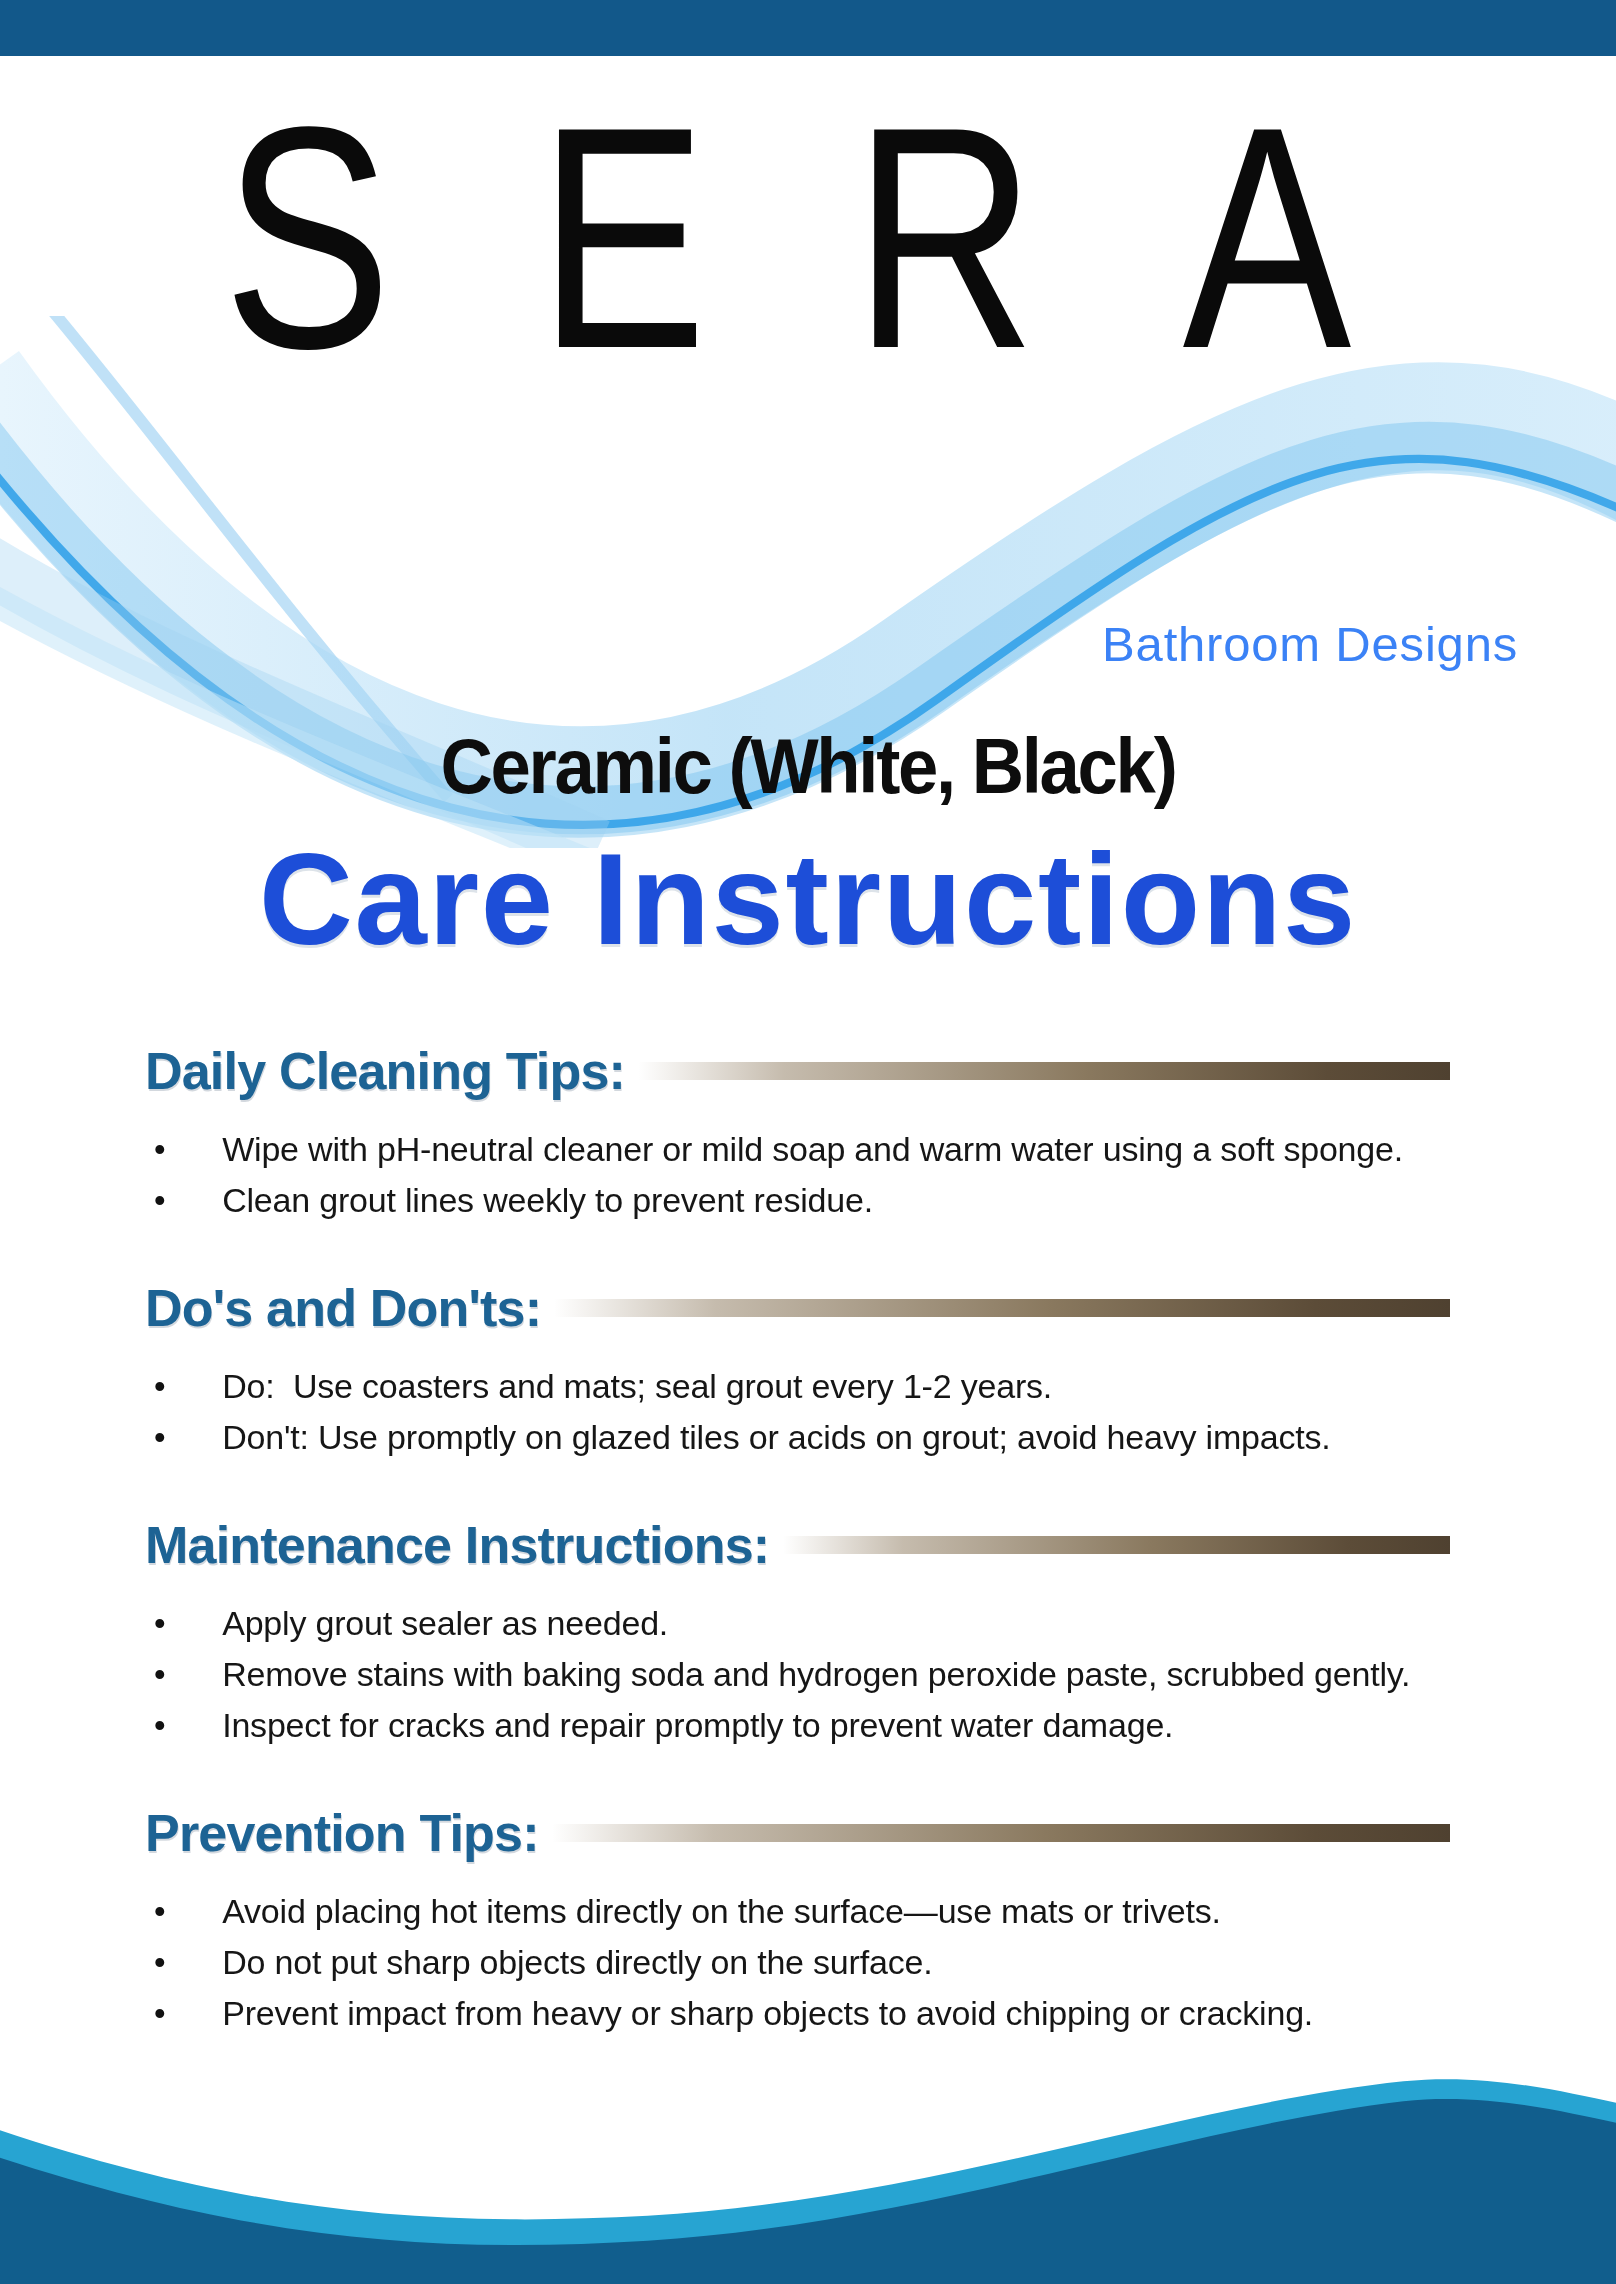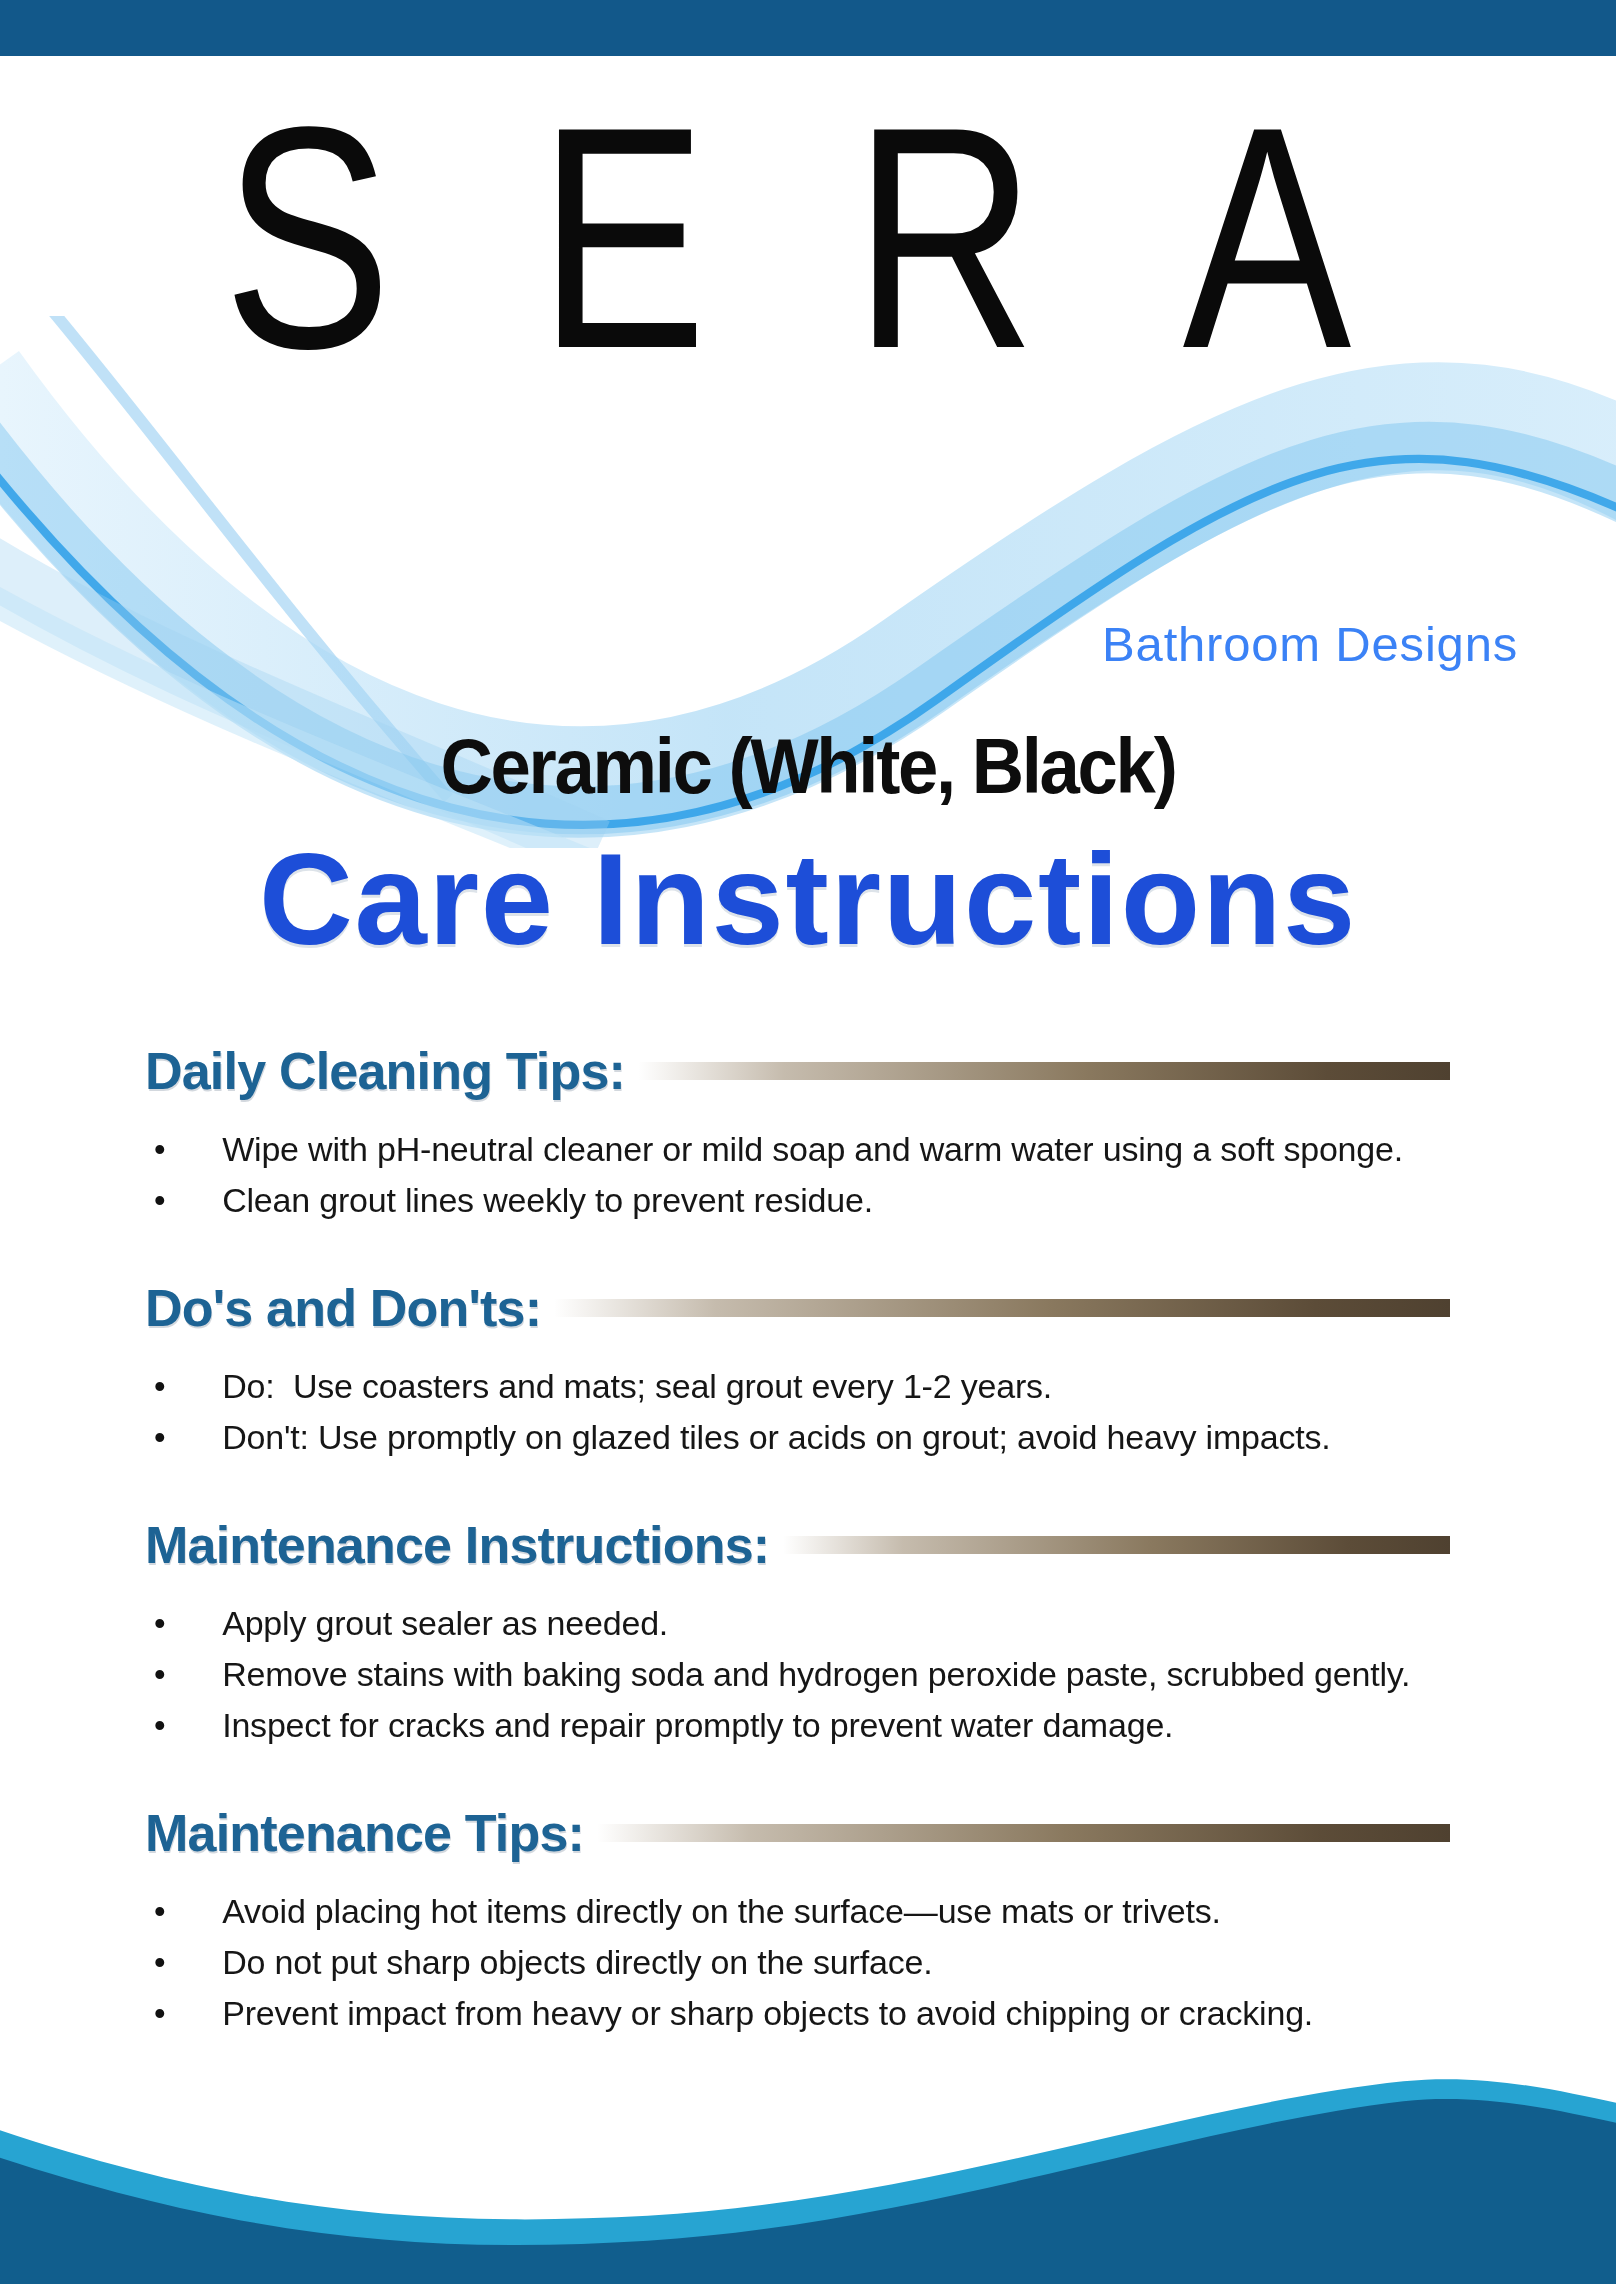--- a/index.html
+++ b/index.html
@@ -147,21 +147,21 @@
       </li>
         <li class="bullet">
         <span class="bullet-dot"></span>
         <span class="bullet-text">Inspect for cracks and repair promptly to prevent water damage.</span>
       </li>
       </ul>
   </div>
 
   <div class="section">
     <div class="heading-row">
-      <span class="heading-text">Maintenance Tips:</span>
+      <span class="heading-text">Prevention Tips:</span>
       <span class="heading-bar"></span>
     </div>
     <ul class="bullets">
 
     <li class="bullet">
         <span class="bullet-dot"></span>
         <span class="bullet-text">Avoid placing hot items directly on the surface—use mats or trivets.</span>
       </li>
         <li class="bullet">
         <span class="bullet-dot"></span>

